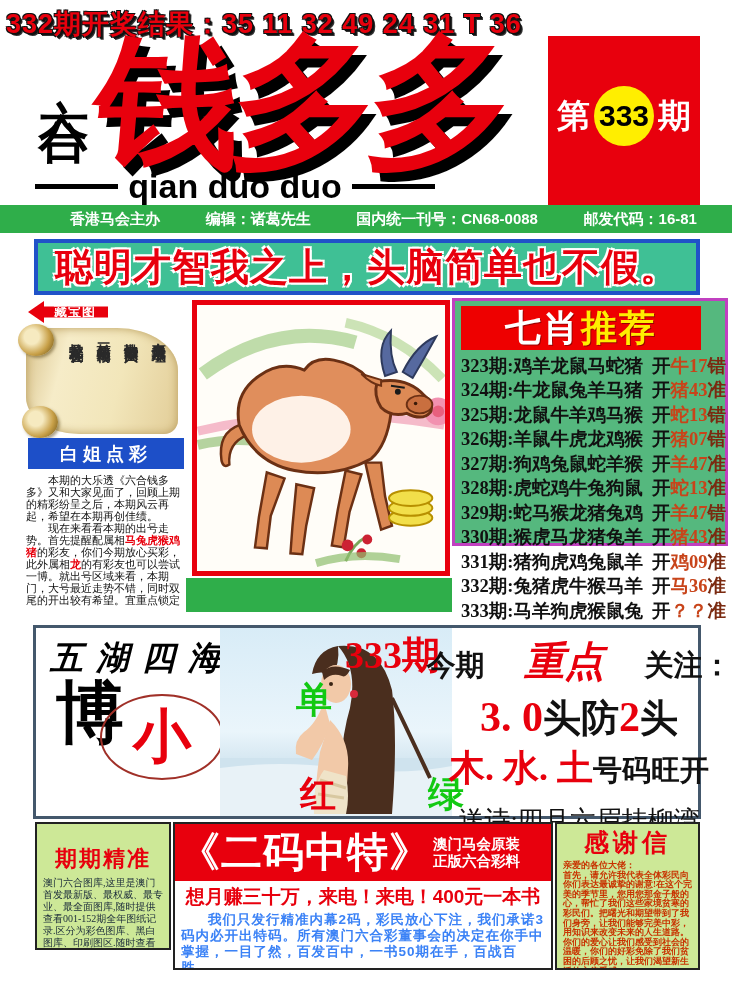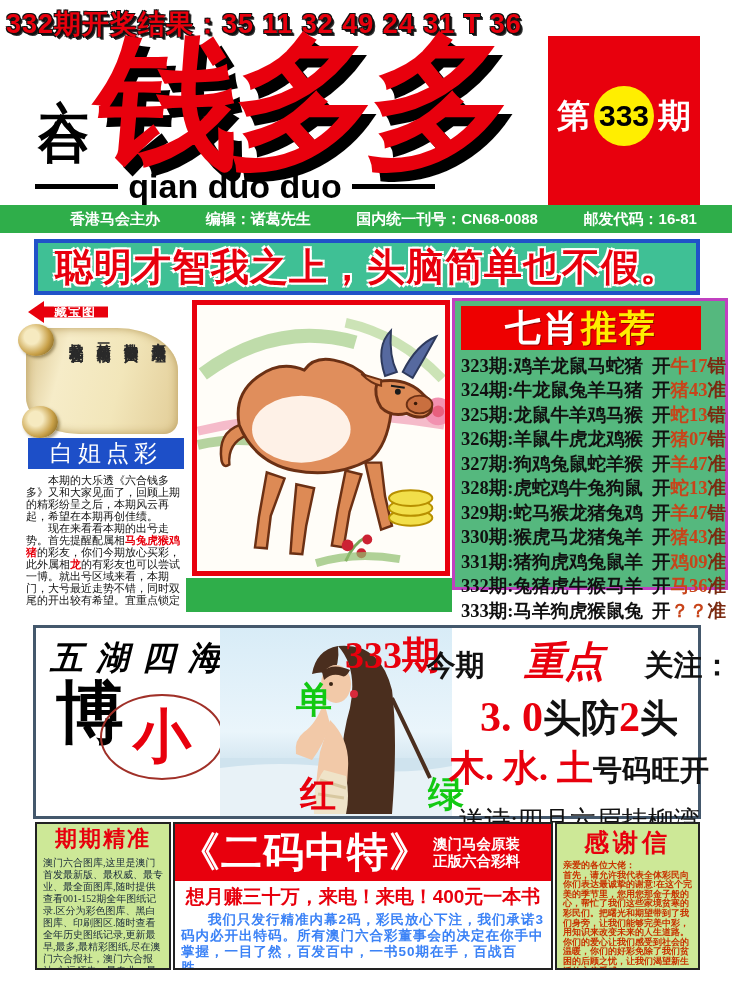--- a/index.html
+++ b/index.html
@@ -95,21 +95,21 @@
     display:flex; flex-direction:row-reverse; justify-content:space-around;
   }
   .scroll-col {
     writing-mode:vertical-rl; text-orientation:upright;
     font-size:14px; font-weight:700; color:#2a2a2a; letter-spacing:1px;
     font-family:"Liberation Serif", serif;
   }
   .baijie-header {
     left:28px; top:438px; width:156px; height:31px; background:#1d4fc8;
     display:flex; align-items:center; justify-content:center;
-    color:#fff; font-size:23px; font-weight:400; letter-spacing:5px;
+    color:#fff; font-size:18px; font-weight:700; letter-spacing:5px;
   }
   .baijie-body {
     left:26px; top:474px; width:160px; height:132px;
     font-size:11px; line-height:12px; color:#111; overflow:hidden;
     font-family:"Liberation Serif", serif;
   }
   .baijie-body p { text-indent:2em; }
   .seg-k { color:#111; }
   .seg-r { color:#e8000d; font-weight:700; }
 
@@ -118,21 +118,21 @@
     left:192px; top:300px; width:258px; height:276px;
     border:5px solid #e8000d; background:#fffdf8;
   }
   .ox-box svg { width:100%; height:100%; display:block; }
   .green-bar-mid {
     left:186px; top:578px; width:266px; height:34px; background:#2fae4a;
   }
 
   
   .qx-panel {
-    left:452px; top:298px; width:276px; height:292px;
+    left:452px; top:298px; width:276px; height:248px;
     background:#55b87e; border:3px solid #c040c0; padding:5px 24px 0 6px;
   }
   .qx-header {
     width:100%; height:44px; background:#ee0000;
     display:flex; align-items:center; justify-content:center;
     font-size:36px; font-weight:900; letter-spacing:2px;
   }
   .qx-header .t-white { color:#fff; text-shadow:1px 1px 0 #900; }
   .qx-header .t-yellow { color:#ffee00; text-shadow:1px 1px 0 #900; }
   .qx-rows { margin-top:3px; }
@@ -183,22 +183,22 @@
   .focus-l1 .seg-hl { font-size:40px; font-style:italic; font-weight:900; }
   .focus-l2 { margin-top:4px; font-size:42px; font-family:"Liberation Serif", serif; }
   .focus-l2 .seg-k { font-weight:700; font-family:"Liberation Sans", sans-serif; font-size:38px; }
   .focus-l3 { font-size:36px; font-family:"Liberation Serif", serif; }
   .focus-l3 .seg-k { font-weight:900; font-family:"Liberation Sans", sans-serif; font-size:29px; }
   .focus-l4 { margin-top:10px; font-size:26px; font-family:"Liberation Serif", serif; }
 
   
   .bp { border:2px solid #222; }
   .bp-left {
-    left:35px; top:822px; width:136px; height:148px; background:#cde897;
-    padding:0 6px; overflow:hidden;
+    left:35px; top:822px; width:136px; height:128px; background:#cde897;
+    padding:20px 6px; overflow:hidden;
   }
   .bp-left-title { text-align:center; color:#e8000d; font-size:22px; font-weight:900; letter-spacing:2px; }
   .bp-left-body {
     margin-top:3px; font-size:10px; line-height:12px; color:#1a2a3a;
     font-family:"Liberation Serif", serif;
   }
   .bp-center { left:173px; top:822px; width:380px; height:148px; background:#fff; overflow:hidden; }
   .bp-center-head {
     width:100%; height:57px; background:#e8000d; color:#fff;
     display:flex; align-items:center; padding:0 4px;

